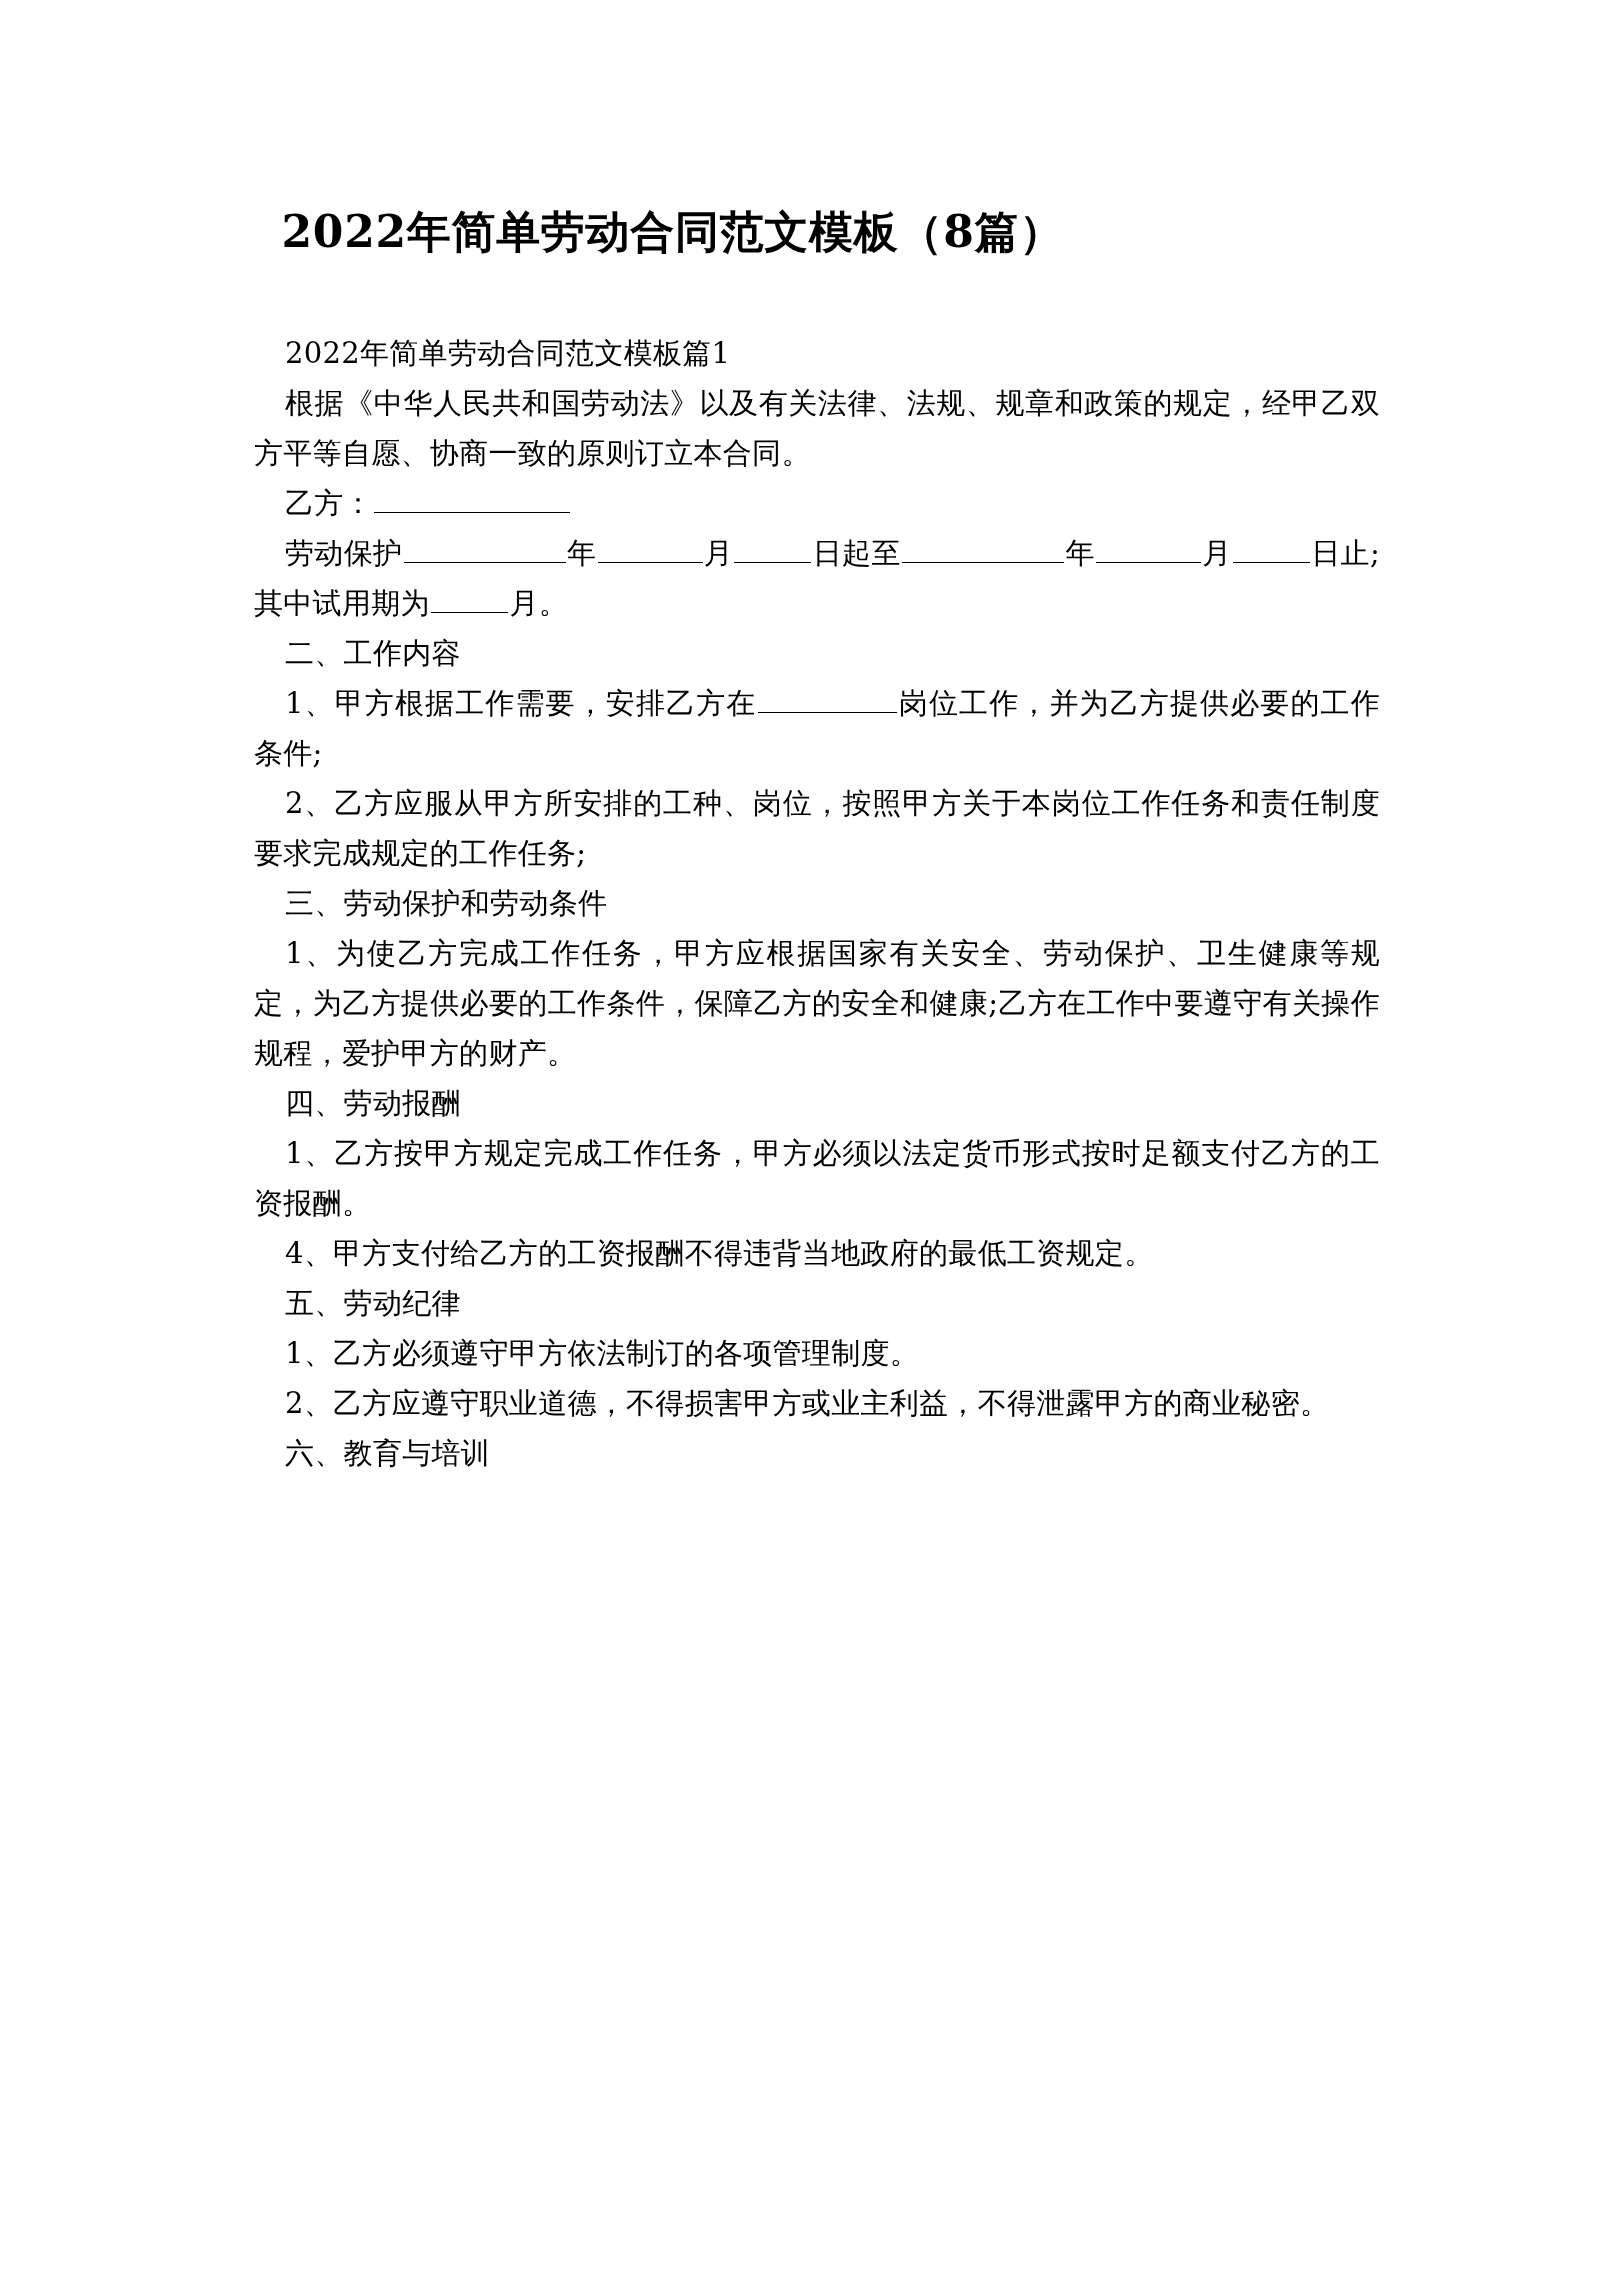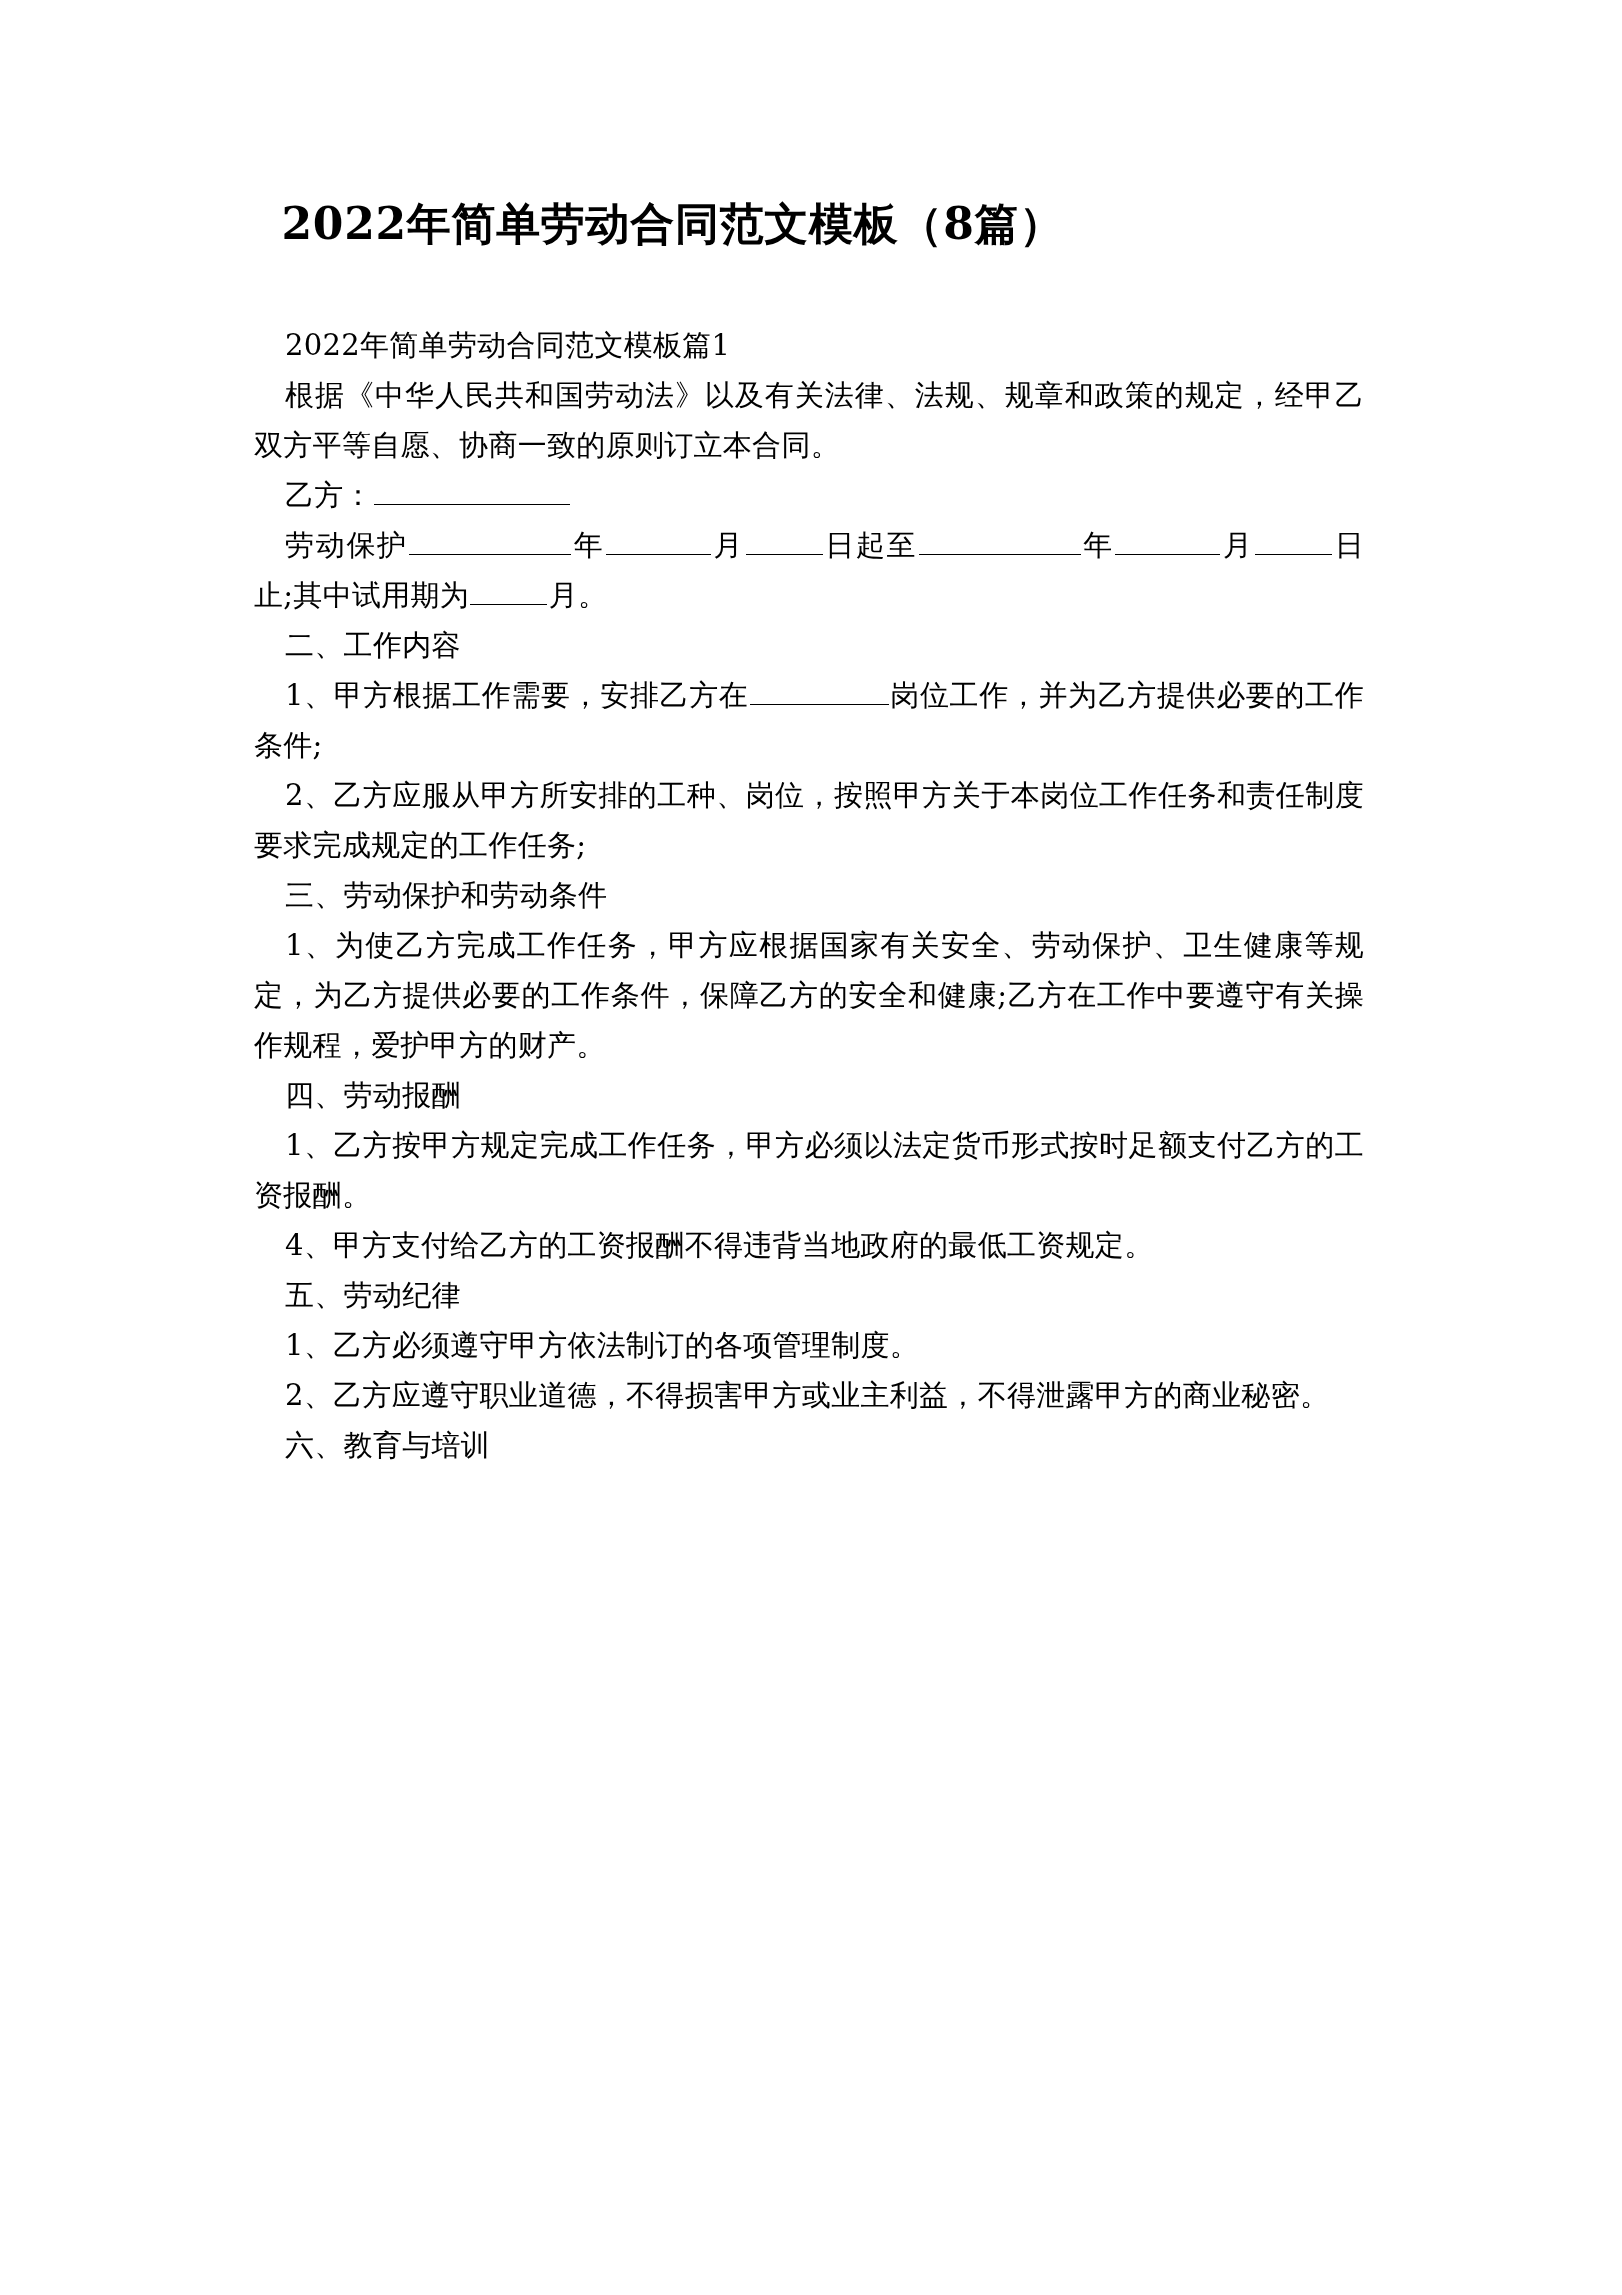--- a/index.html
+++ b/index.html
@@ -15,21 +15,21 @@
     position: relative;
     width: 1623px;
     height: 2295px;
     background: #ffffff;
     overflow: hidden;
     box-sizing: border-box;
   }
   .content {
     position: absolute;
     left: 254px;
-    top: 0;
+    top: 8px;
     width: 1126px;
   }
 
   
   .doc-title {
     font-size: 44px;
     font-weight: 700;
     line-height: 1.25;
     letter-spacing: 0.7px;
     margin: 0;
@@ -38,21 +38,21 @@
     white-space: nowrap;
   }
 
   
   .body-block {
     margin-top: 69px;
   }
   p.para {
     font-size: 29px;
     line-height: 50px;
-    margin: 0 16px 0 0;
+    margin: 0 0 0 0;
     text-align: justify;
     text-justify: inter-character;
     text-indent: 31px;
     letter-spacing: 0.3px;
     word-break: break-all;
   }
   
 
   
   .blank {

